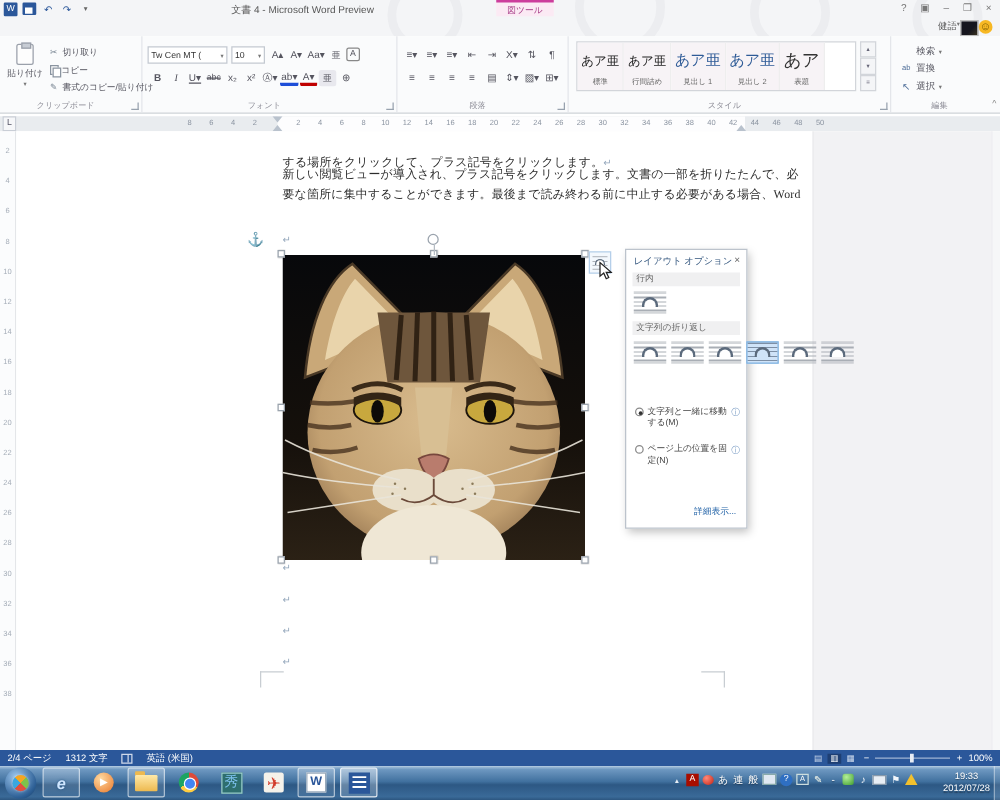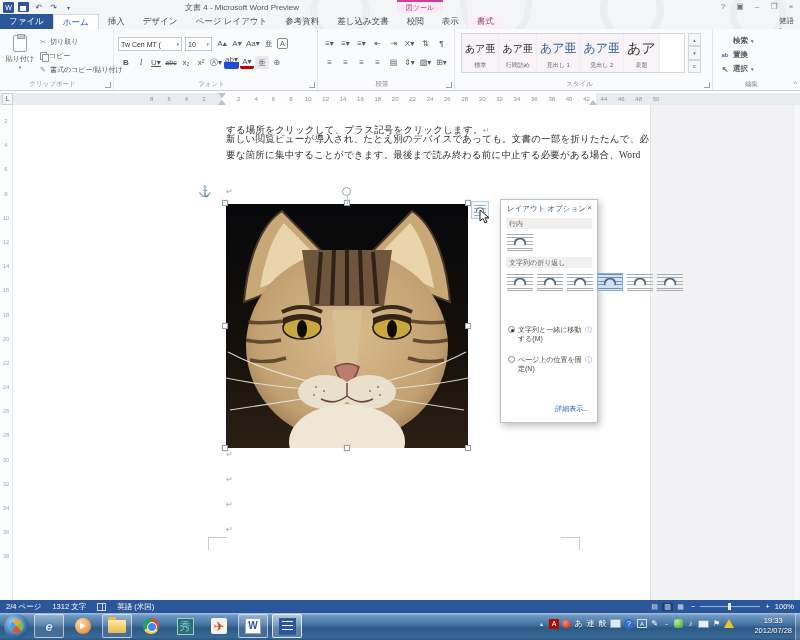--- a/index.html
+++ b/index.html
@@ -14,21 +14,21 @@
 #qat{position:absolute;left:3px;top:1px;display:flex;gap:4px;align-items:center;height:12px;}
 .qat-btn{min-width:11px;height:11px;display:flex;align-items:center;justify-content:center;font-size:8px;color:#2b579a;}
 .q-word{background:#2b579a;color:#fff;font-size:7px;width:11px;border-radius:1px;}
 .q-save{width:10px;height:10px;background:#2b579a;border-radius:1px;position:relative;}
 .q-save:after{content:"";position:absolute;left:2px;top:4px;width:6px;height:5px;background:#fff;}
 .q-sm{font-size:6px;color:#666;}
 #win-title{position:absolute;left:185px;top:2px;font-size:8px;color:#555;white-space:nowrap;}
 #ctx-tool{position:absolute;left:397px;top:0;width:46px;height:13px;background:#fbeaf4;border-top:2px solid #cc3d9c;color:#a63c86;font-size:7px;display:flex;align-items:center;justify-content:center;}
 #winbtns{position:absolute;right:2px;top:1px;display:flex;gap:3px;}
 .winbtn{width:14px;height:11px;display:flex;align-items:center;justify-content:center;font-size:8px;color:#777;}
-#account{position:absolute;right:6px;top:16px;display:flex;gap:0;height:13px;flex-direction:column;}
+#account{position:absolute;right:6px;top:16px;display:flex;gap:0;height:13px;}
 #account .acct-name{font-size:7.5px;color:#555;}
 #account .acct-caret{font-size:5px;color:#777;}
 #avatar{width:15px;height:13px;background:linear-gradient(135deg,#15151d 60%,#3a3320);border:1px solid #bbb;}
 #smiley{width:11px;height:11px;border-radius:50%;background:#f7b824;color:#7a5a00;font-size:9px;line-height:10px;text-align:center;}
 
 
 #tabrow{position:absolute;left:0;top:14px;height:15px;display:flex;}
 .tab{height:15px;line-height:15px;padding:0 9px;font-size:8.5px;color:#4a4a55;white-space:nowrap;}
 .tab.file{background:#2b579a;color:#fff;}
 .tab.sel{background:#fff;color:#2b579a;border:1px solid #d5d7da;border-bottom:none;}
@@ -37,21 +37,21 @@
 
 #ribbon{position:absolute;left:0;top:29px;width:800px;height:62px;background:#fafbfc;border-bottom:1px solid #cfd3d8;display:flex;}
 .grp{position:relative;height:100%;border-right:1px solid #e4e6ea;flex:none;}
 .grp-label{position:absolute;bottom:1px;left:0;right:8px;text-align:center;font-size:6.5px;color:#8d8d97;}
 .dl{position:absolute;right:2px;bottom:2px;width:6px;height:6px;border-right:1px solid #98a2ae;border-bottom:1px solid #98a2ae;}
 .mi{min-width:14px;height:13px;display:inline-flex;align-items:center;justify-content:center;font-size:8px;color:#55555f;border-radius:2px;padding:0 1px;white-space:nowrap;}
 .mi.b{font-weight:bold;}
 .mi.i{font-style:italic;font-family:"Liberation Serif",serif;}
 .mi.u{text-decoration:underline;}
 .mi.st{text-decoration:line-through;font-size:7px;}
-.mi.hl{border-bottom:7px solid #1d4ed8;height:12px;}
+.mi.hl{border-bottom:3px solid #1d4ed8;height:12px;}
 .mi.fc{border-bottom:3px solid #c00000;height:12px;}
 .mi.boxed{border:1px solid #888;height:11px;min-width:11px;font-size:7px;}
 .mi.ruby{font-size:7px;}
 .mi.shade{background:#e8e8ee;font-size:7px;}
 .mi.lst{letter-spacing:0;}
 .icon-row{position:absolute;display:flex;gap:1px;align-items:center;}
 
 #paste-btn{position:absolute;left:4px;top:6px;width:32px;height:40px;display:flex;flex-direction:column;align-items:center;font-size:7px;color:#55555f;}
 #paste-icon{width:14px;height:17px;background:#fdfdfd;border:1px solid #9aa0aa;border-radius:2px;position:relative;margin-bottom:2px;}
 #paste-icon:after{content:"";position:absolute;left:3px;top:-2px;width:6px;height:3px;background:#c7ccd4;border:1px solid #9aa0aa;}
@@ -66,21 +66,21 @@
 
 #style-gallery{position:absolute;left:6px;top:4px;width:224px;height:40px;border:1px solid #d2d5da;background:#fff;display:flex;overflow:hidden;}
 .style-item{flex:none;height:100%;border-right:1px solid #eee;background:#f7f3f6;display:flex;flex-direction:column;align-items:center;justify-content:flex-end;padding:2px 3px;}
 .style-prev{font-size:10px;color:#222;flex:1;display:flex;align-items:center;}
 .style-name{font-size:6px;color:#666;white-space:nowrap;}
 .style-item.s-h .style-prev{color:#2e5b97;font-size:12px;}
 .style-item.s-t .style-prev{color:#333;font-size:14px;}
 #style-scroll{position:absolute;left:233px;top:4px;width:13px;height:40px;display:flex;flex-direction:column;}
 #style-scroll div{flex:1;border:1px solid #d2d5da;background:#f4f5f7;font-size:5px;color:#667;display:flex;align-items:center;justify-content:center;}
 
-.edit-row{position:absolute;left:7px;display:flex;align-items:center;gap:3px;font-size:7.5px;color:#55555f;white-space:nowrap;font-weight:bold;}
+.edit-row{position:absolute;left:7px;display:flex;align-items:center;gap:3px;font-size:7.5px;color:#55555f;white-space:nowrap;}
 .edit-ico{width:10px;font-size:8px;color:#4a6a96;text-align:center;}
 .edit-car{font-size:5px;color:#777;}
 #ribbon-collapse{position:absolute;right:3px;bottom:3px;font-size:7px;color:#888;}
 
 
 #rulerh{position:absolute;left:0;top:93px;width:800px;height:12px;background:#e9ecef;overflow:hidden;}
 #rulerh-white{position:absolute;left:222px;top:0;width:374px;height:12px;background:#fdfdfe;}
 .rnums{position:absolute;top:0;height:12px;display:flex;}
 .rnum{width:17.4px;text-align:center;font-size:6px;color:#8a93a0;line-height:12px;}
 #tabsel{position:absolute;left:2px;top:93px;width:11px;height:12px;background:#f6f7f9;border:1px solid #c9ced6;font-size:7px;line-height:10px;color:#556;text-align:center;}
@@ -208,32 +208,20 @@
       </div>
     </div>
   </div>
   <div id="account">
     <span class="acct-name">健語</span>
     <span class="acct-caret">▾</span>
     <span id="avatar"></span>
     <span id="smiley">☺</span>
   </div>
 
-  <div id="tabrow">
-    <span class="tab file">ファイル</span>
-      <span class="tab sel">ホーム</span>
-      <span class="tab">挿入</span>
-      <span class="tab">デザイン</span>
-      <span class="tab">ページ レイアウト</span>
-      <span class="tab">参考資料</span>
-      <span class="tab">差し込み文書</span>
-      <span class="tab">校閲</span>
-      <span class="tab">表示</span>
-      <span class="tab ctx">書式</span>
-  </div>
 
   <div id="ribbon">
 
     <div class="grp" style="width:114px;">
       <div id="paste-btn">
         <span id="paste-icon"></span>
         <span>貼り付け</span>
         <span style="font-size:5px;color:#777;">▾</span>
       </div>
       <div class="clip-row" style="top:8px;">
@@ -426,21 +414,21 @@
         <span class="vnum">38</span>
     </div>
   </div>
 
   <div id="doc">
     <div id="page-right-edge"></div>
     <div id="doc-gray"></div>
     <div id="scrollcol"></div>
 
     <div class="doc-line" style="top:19px;"><span>する場所をクリックして、プラス記号をクリックします。</span><span class="pmark">↵</span></div>
-    <div class="doc-line" style="top:28px;">新しい閲覧ビューが導入され、たとえ別のデバイスであっても。文書の一部を折りたたんで、必</div>
+    <div class="doc-line" style="top:28px;">新しい閲覧ビューが導入され、プラス記号をクリックします。文書の一部を折りたたんで、必</div>
     <div class="doc-line" style="top:44px;">要な箇所に集中することができます。最後まで読み終わる前に中止する必要がある場合、Word</div>
 
     <span id="anchor">⚓</span>
     <span class="pmark-abs" style="left:213px;top:82px;">↵</span>
 
     <div id="pic">
       <svg viewBox="0 0 242 244">
         <defs>
           <linearGradient id="bgg" x1="0" y1="0" x2="0" y2="1">
             <stop offset="0" stop-color="#07080b"></stop>

